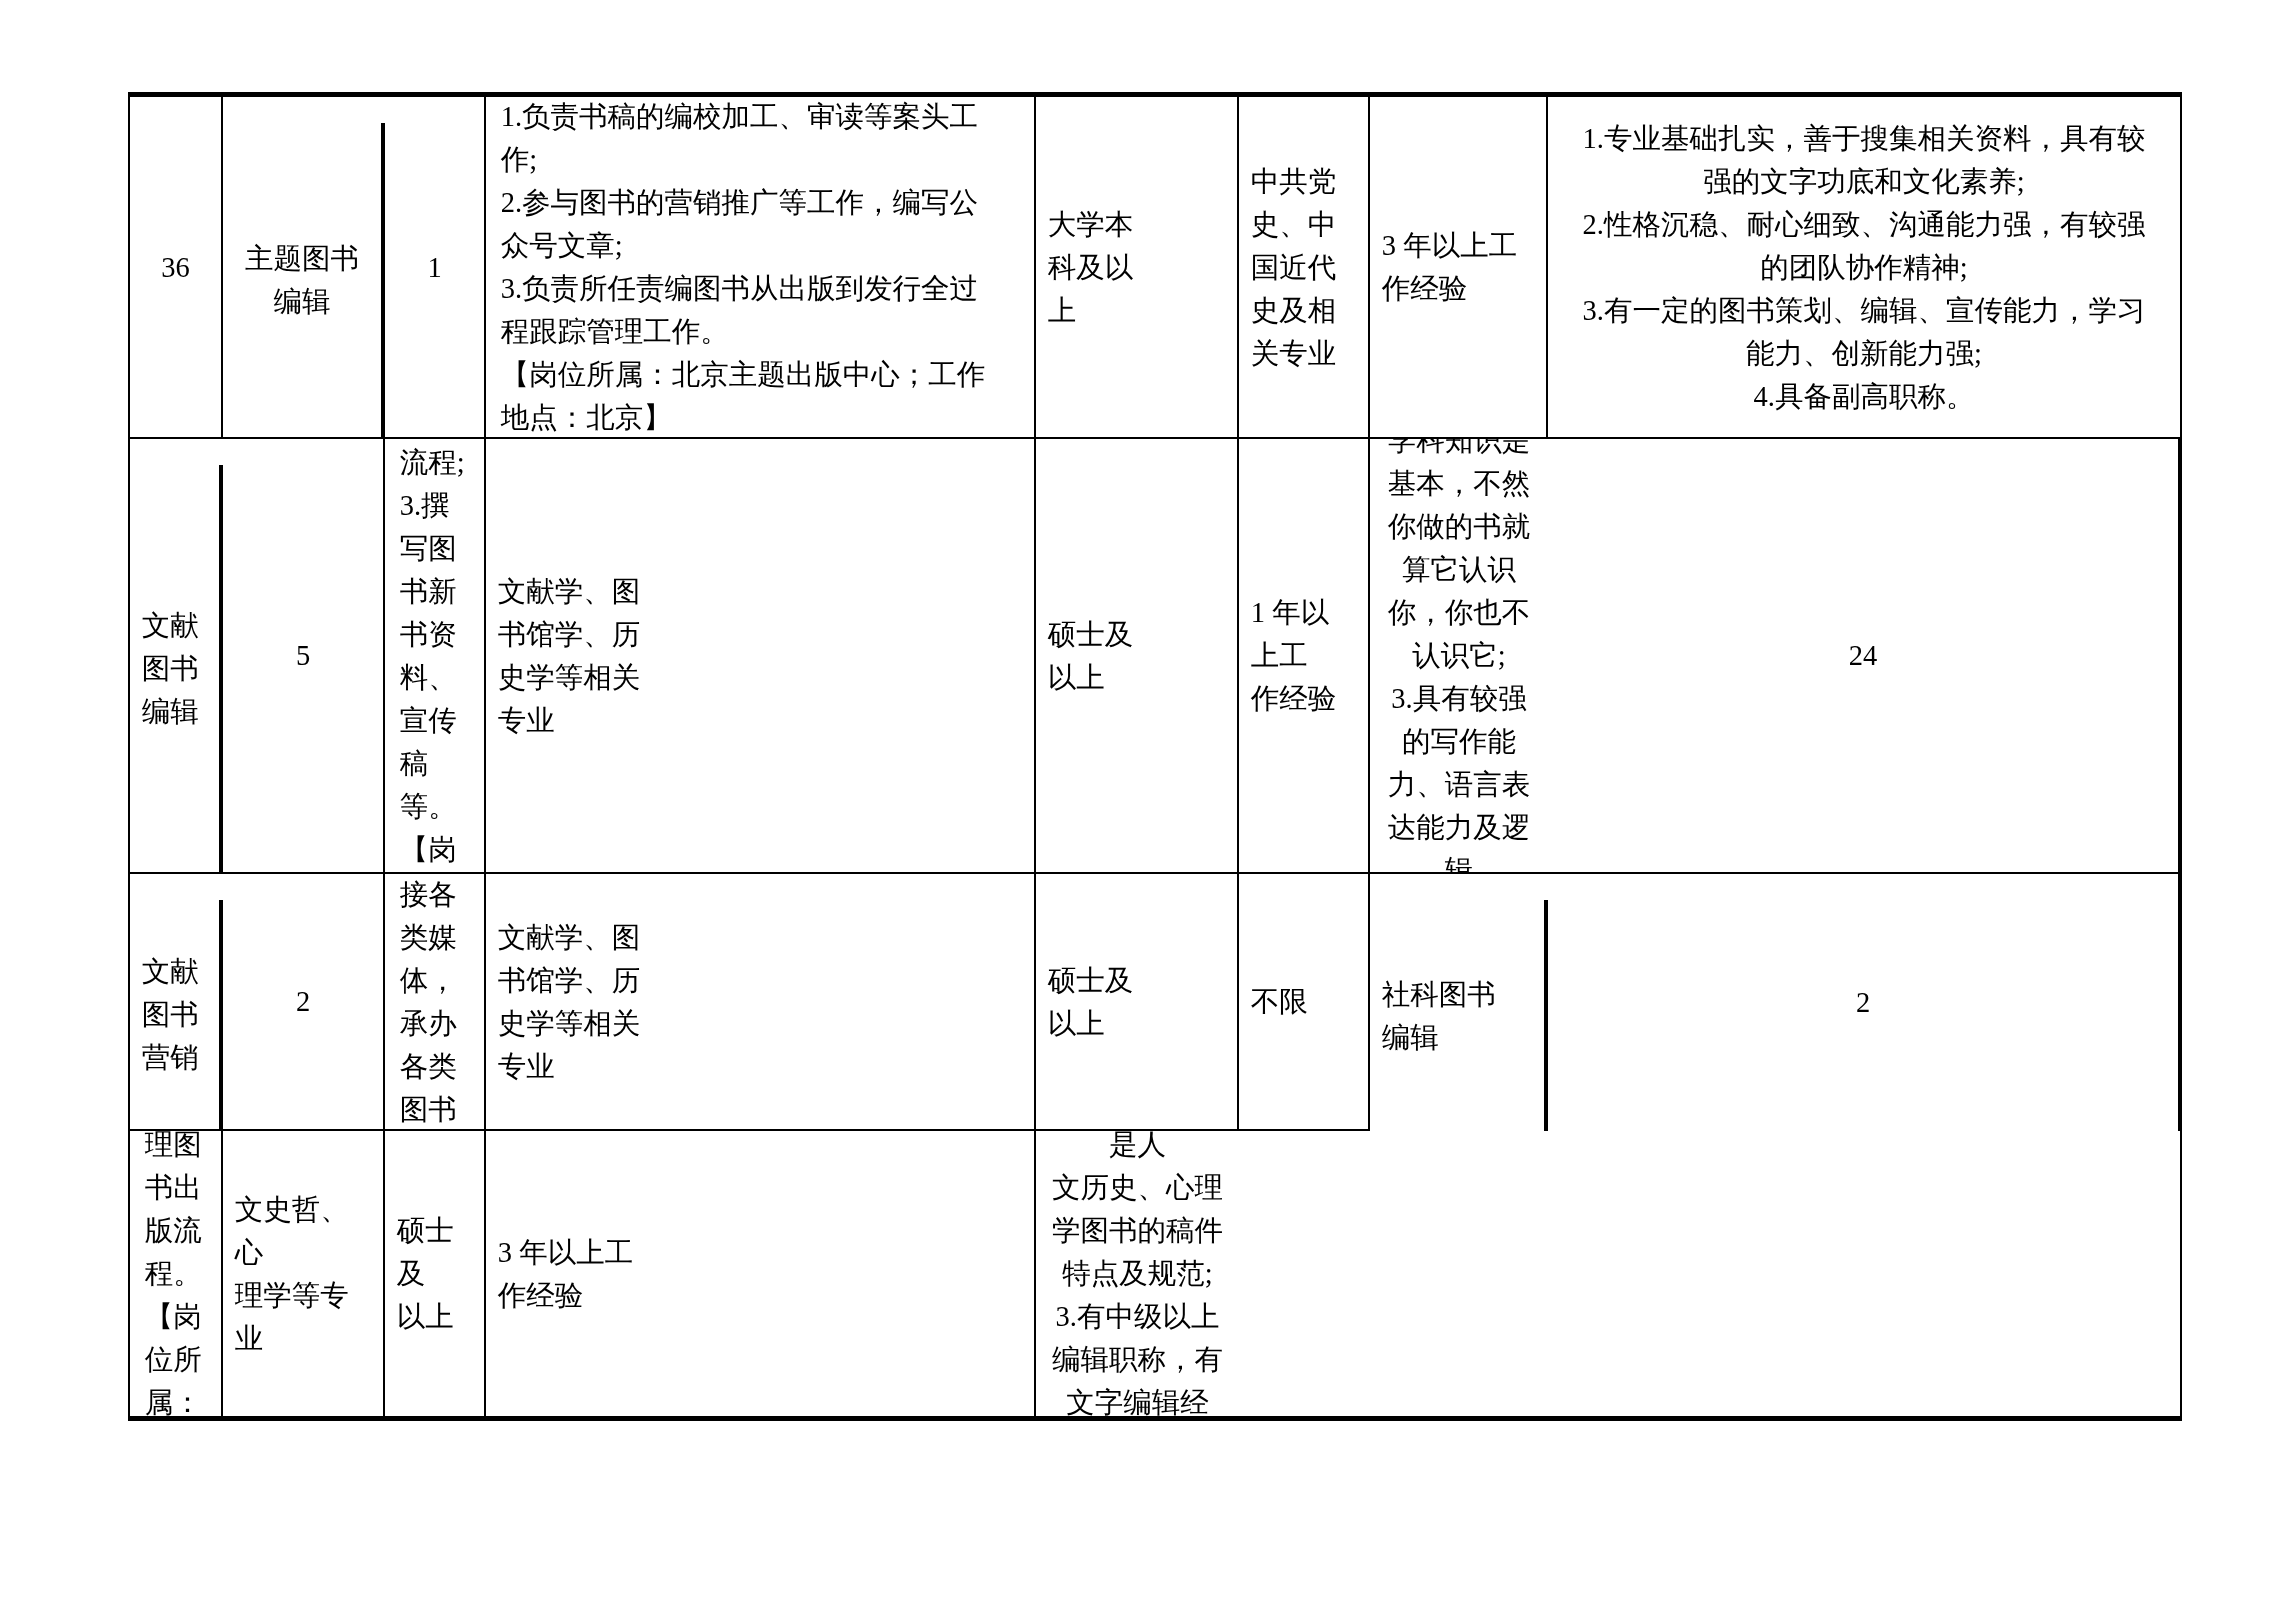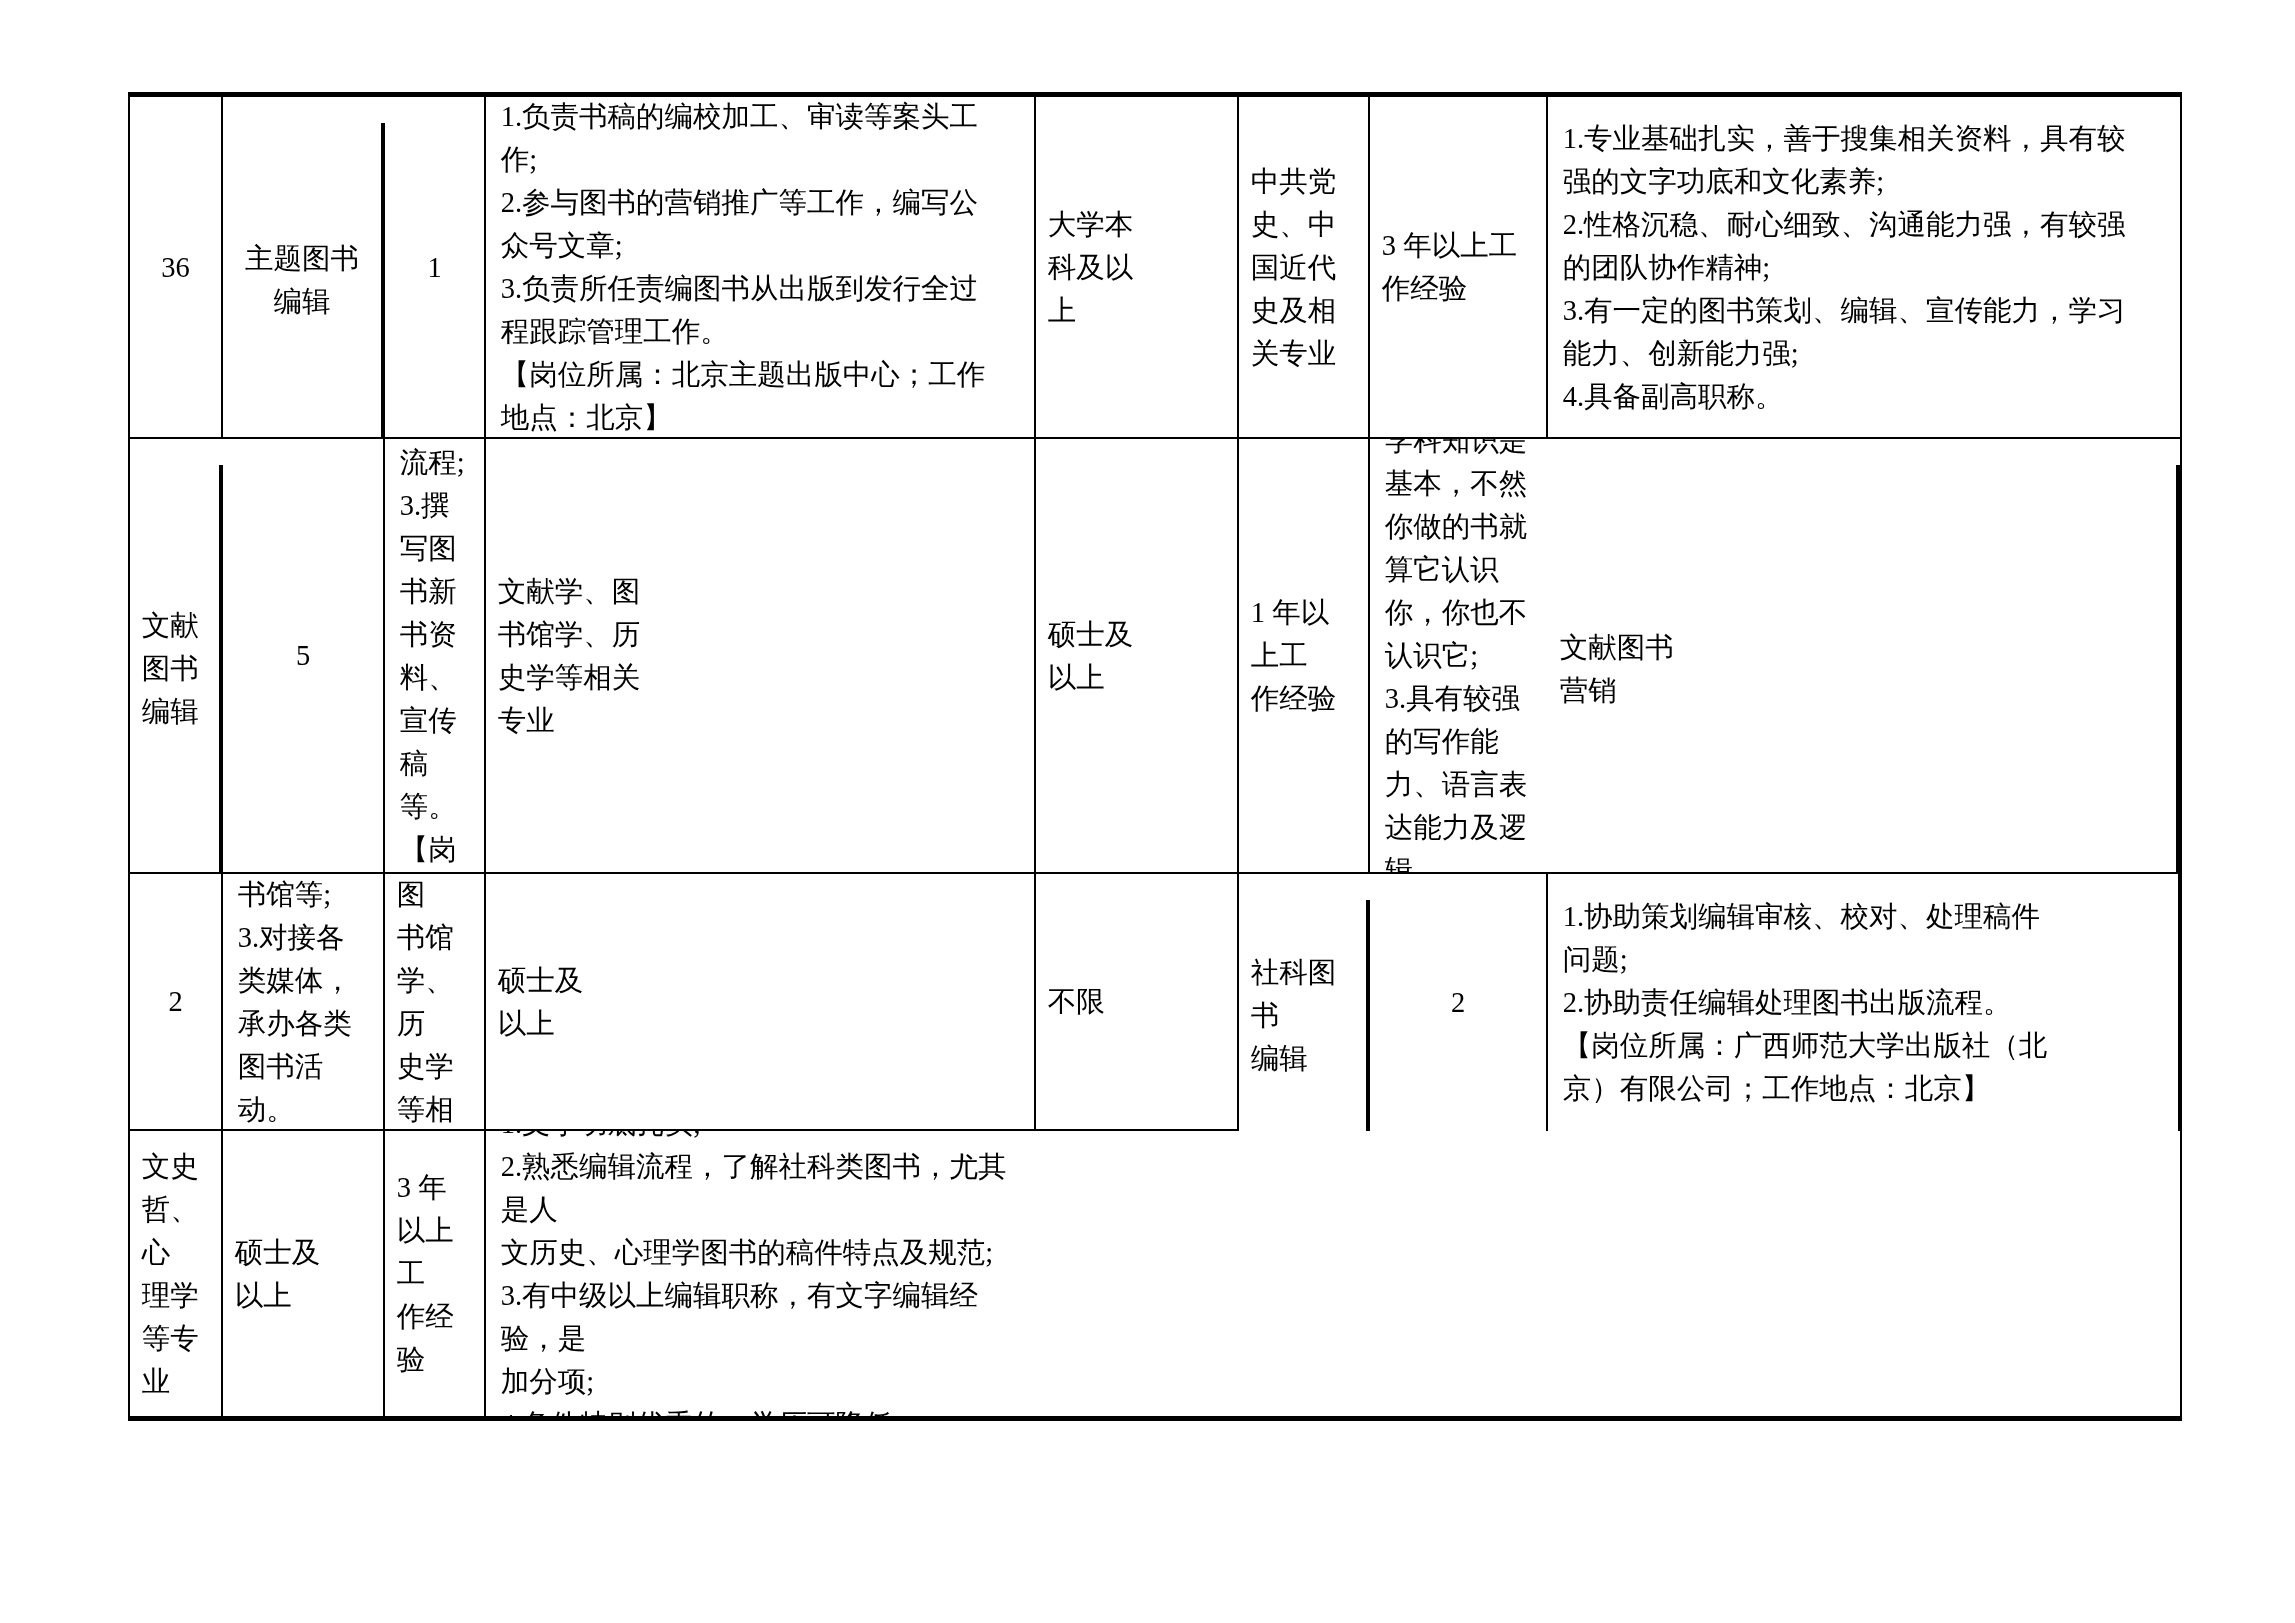--- a/index.html
+++ b/index.html
@@ -38,21 +38,21 @@
     font-size: 28.5px;
     line-height: 43px;
     white-space: pre-line;
     overflow: hidden;
     text-align: left;
     padding: 0 11.8px;
   }
   .c.txt { padding: 0 14.7px; }       
   .c.ctr { text-align: center; padding: 0 2.9px; }
   .c.thickr { border-right-width: 4.9px; margin-top: 26px; }  
-  .c.nr { border-right: none; }     
+  .c.nr { border-right: none; text-align: center; }     
   .c.nb { border-bottom: none; }    
 </style>
 </head>
 <body>
 
 <div class="jobtable">
 
   <div class="c ctr">36</div>
   <div class="c ctr thickr">主题图书
 编辑</div>
@@ -102,20 +102,21 @@
 华;
 2.基本功扎实，目录学、版本学、文献学、训
 诂学等相关学科知识是基本，不然你做的书就
 算它认识你，你也不认识它;
 3.具有较强的写作能力、语言表达能力及逻辑
 思维能力，宣传文案、新书资料、书评书讯、
 编辑手记，说写就写;
 4.有文献类图书编辑经验、有中级以上编辑职
 称，是加分项。</div>
 
+  <div class="c ctr">24</div>
   <div class="c thickr">文献图书
 营销</div>
   <div class="c ctr">2</div>
   <div class="c txt">1.负责文献类图书营销宣传工作，撰写
 营销方案;
 2.对接发行部、市场部、图书馆等;
 3.对接各类媒体，承办各类图书活动。
 【岗位所属：广西师范大学出版社（北
 京）有限公司；工作地点：北京】</div>
   <div class="c">文献学、图

